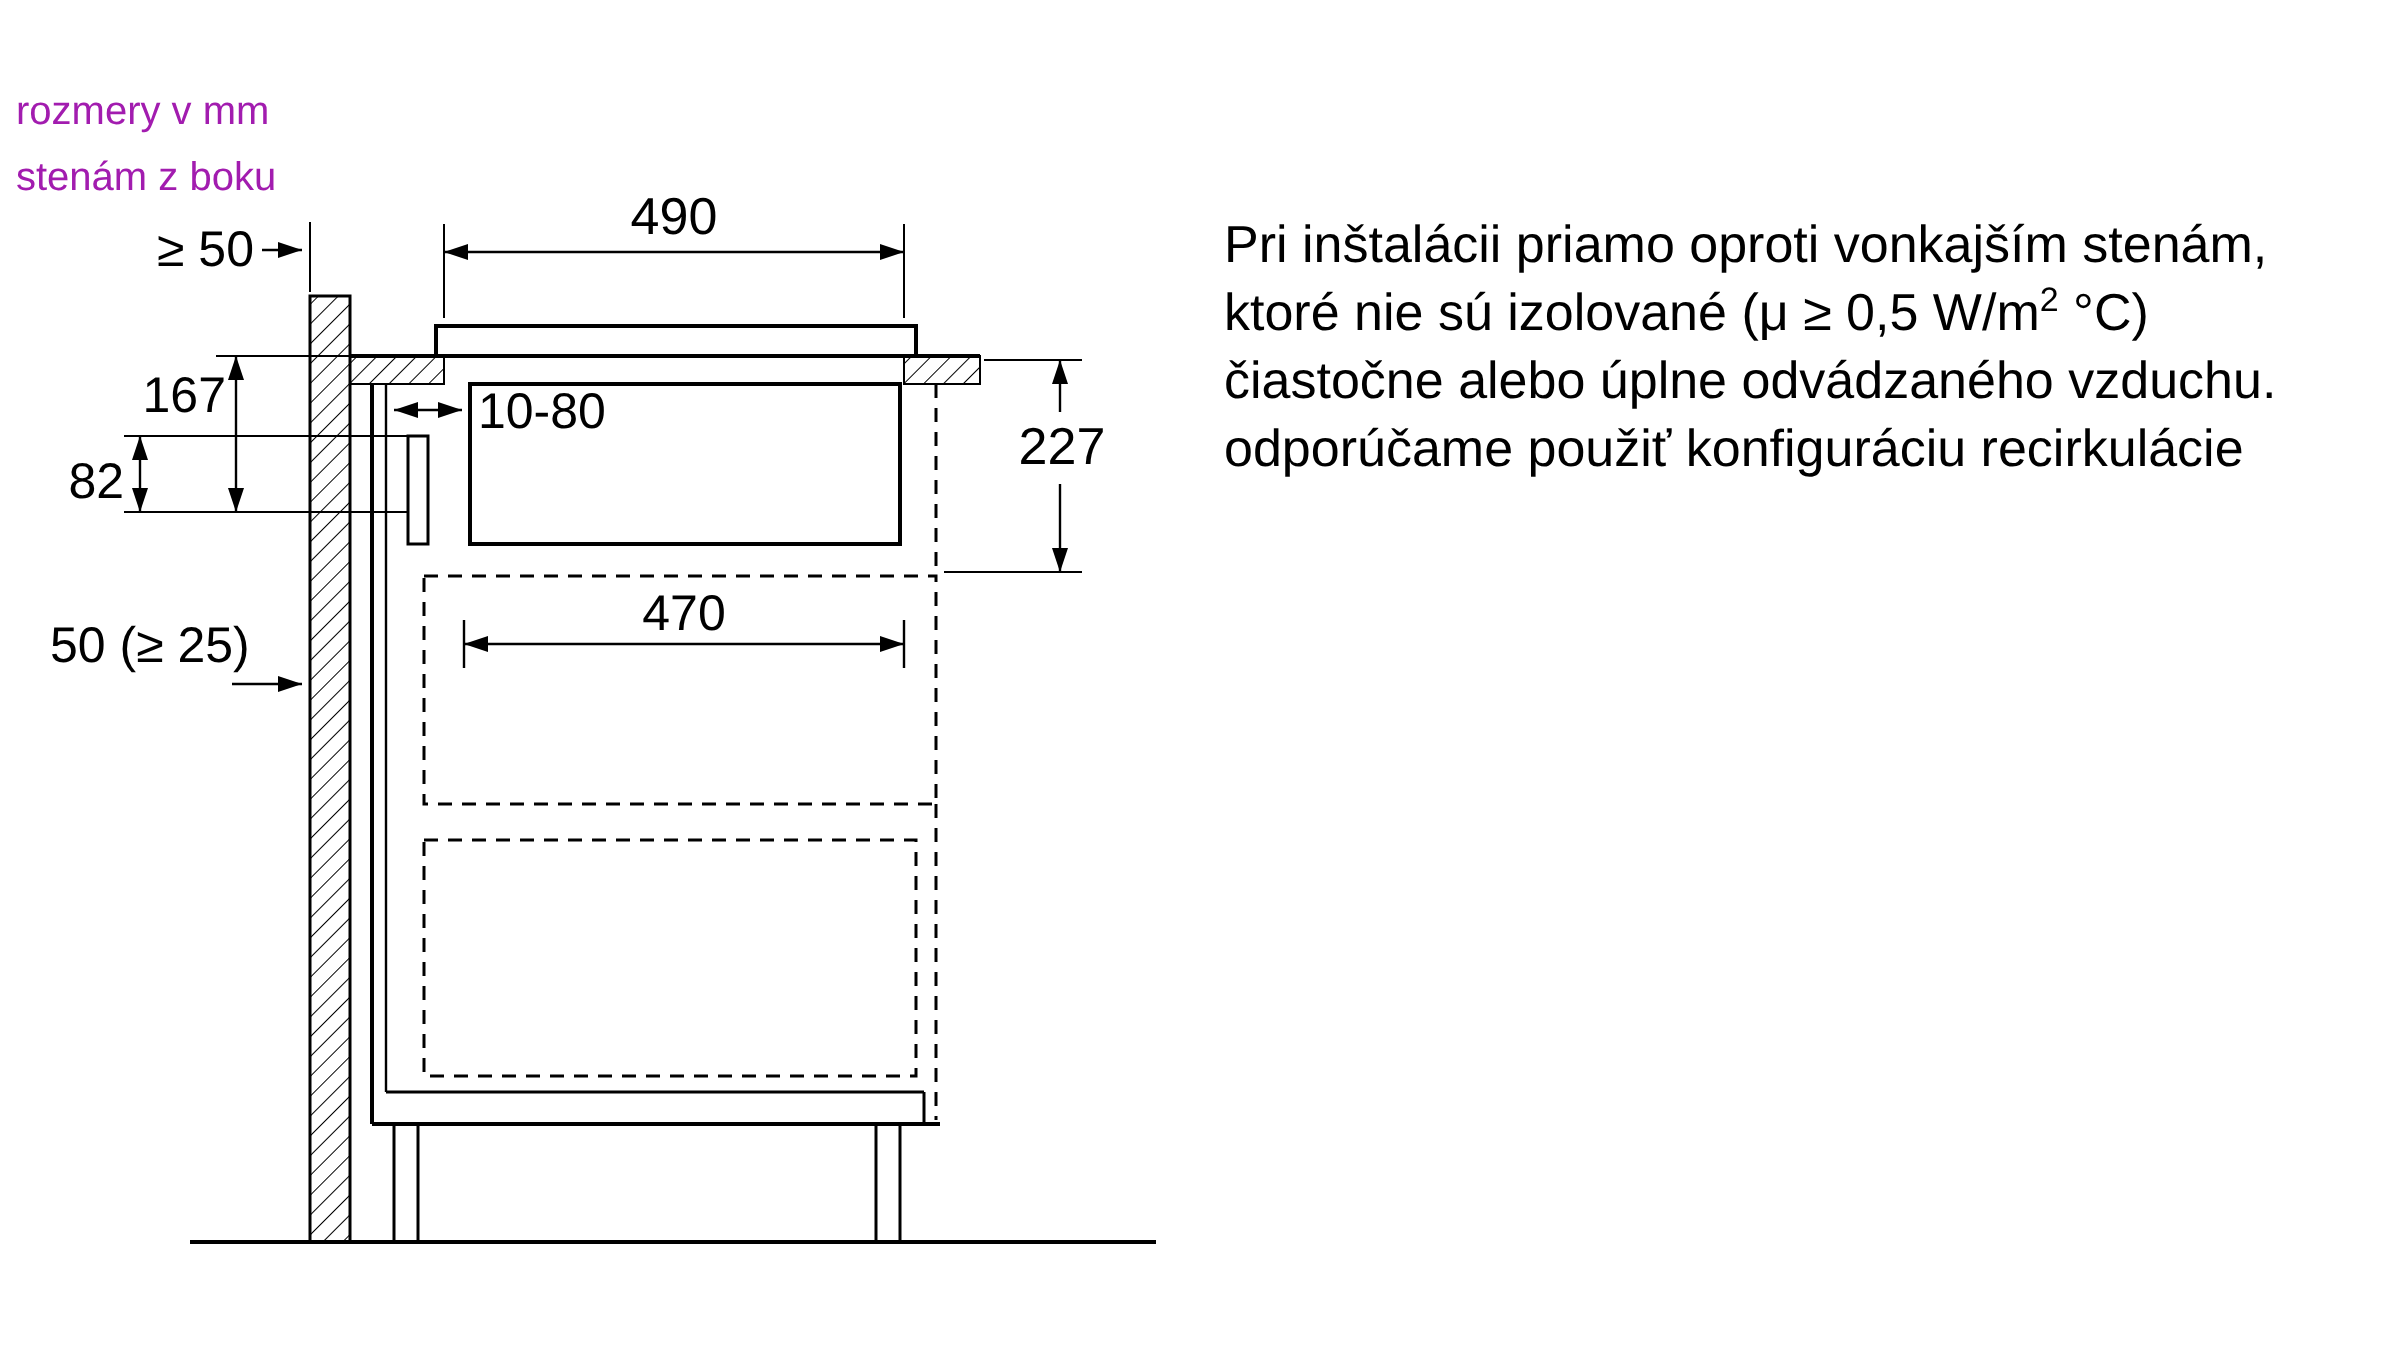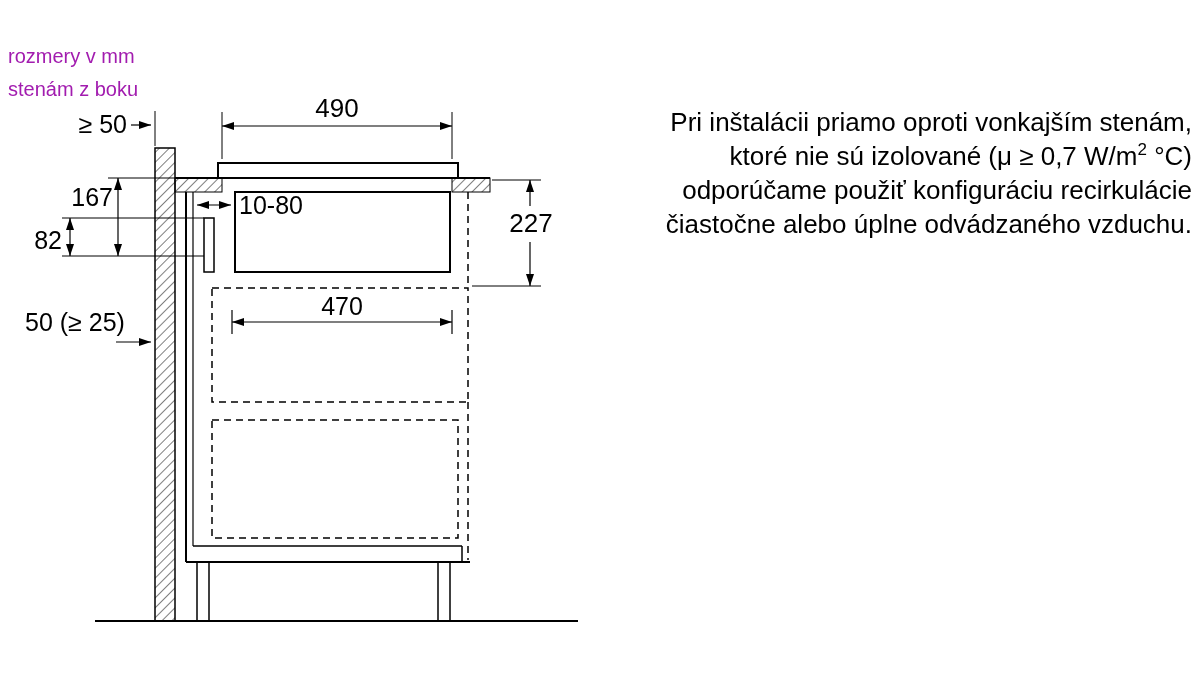--- a/index.html
+++ b/index.html
@@ -17,21 +17,21 @@
     font-size:20px; line-height:33px; color:#a21caf;
   }
   .diagram { position:absolute; left:0; top:0; }
   svg text {
     font-family:"Liberation Sans", sans-serif;
     fill:#000; font-size:25px;
   }
   svg text.t26 { font-size:26px; }
   .note {
     position:absolute; left:612px; top:105px; width:580px;
-    font-size:26px; line-height:34px; color:#000;text-align:right;
+    font-size:26px; line-height:34px; color:#000;
   }
   .note sup { font-size:17px; line-height:0; }
 </style>
 </head>
 <body>
 
 <div class="screen">
 
   <div class="header">
     <div>rozmery v mm</div>
@@ -130,23 +130,23 @@
 
     <line x1="116" y1="342" x2="151" y2="342" stroke="#000" stroke-width="1.2" marker-end="url(#arr)"></line>
     <text x="25" y="331" text-anchor="start">50 (≥ 25)</text>
   </svg>
 
   <div class="note">
     <div class="note-line">
       <span>Pri inštalácii priamo oproti vonkajším stenám,</span>
     </div>
     <div class="note-line">
-      <span>ktoré nie sú izolované (μ ≥ 0,7 W/m</span><sup>2</sup><span> °C)</span>
+      <span>ktoré nie sú izolované (μ ≥ 0,5 W/m</span><sup>2</sup><span> °C)</span>
+    </div>
+    <div class="note-line">
+      <span>čiastočne alebo úplne odvádzaného vzduchu.</span>
     </div>
     <div class="note-line">
       <span>odporúčame použiť konfiguráciu recirkulácie</span>
-    </div>
-    <div class="note-line">
-      <span>čiastočne alebo úplne odvádzaného vzduchu.</span>
     </div>
   </div>
 
 </div>
 
 </body></html>

